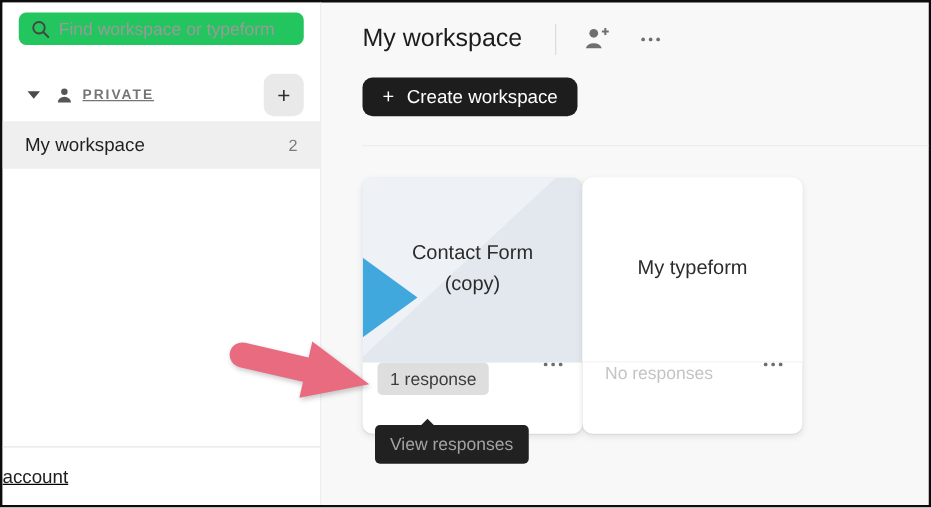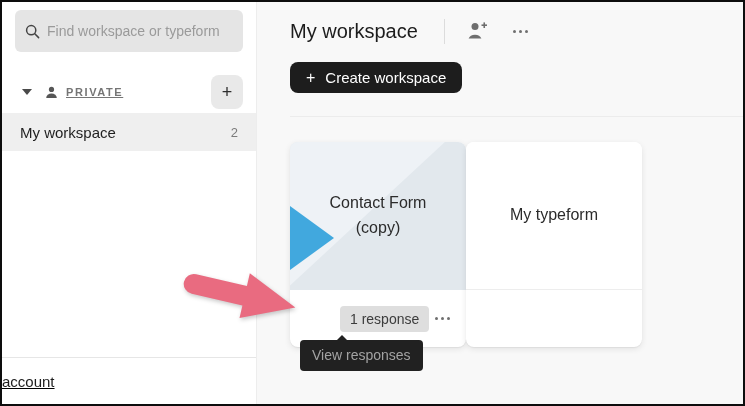--- a/index.html
+++ b/index.html
@@ -11,21 +11,21 @@
     display: flex; overflow: hidden;
   }
 
   
   .sidebar {
     width: 255px; flex: 0 0 255px; background: #fff;
     border-right: 1px solid #ededed;
     display: flex; flex-direction: column;
   }
   .search-box {
-    margin: 8px 13px 0 13px; height: 42px; background: #e5e5e5;
+    margin: 8px 13px 0 13px; height: 26px; background: #22c55e;
     border-radius: 6px; display: flex; align-items: center; padding: 0 10px;
   }
   .search-box svg { flex: 0 0 auto; margin-right: 7px; }
   .search-box input {
     border: none; outline: none; background: transparent;
     font-family: "Liberation Sans", sans-serif; font-size: 14px;
     color: #333; width: 100%;
   }
   .search-box input::placeholder { color: #9a9a9a; }
 
@@ -106,21 +106,21 @@
     position: absolute; left: 0; top: 64px; width: 44px; height: 64px;
     background: var(--color-thumb-blue, #41a8de);
     clip-path: polygon(0 0, 100% 50%, 0 100%);
   }
   .thumb-plain { background: #fff; border-bottom: 1px solid #ededed; align-items: center; }
   .card-title {
     position: relative; z-index: 1; width: 122px; text-align: center;
     font-size: 16px; line-height: 1.55; color: #2b2b2b;
   }
   .card-footer {
-    flex: 1; display: flex; align-items: center; padding: 0 16px 0 12px; margin-left: 38px;
+    flex: 1; display: flex; align-items: flex-start; padding: 0 16px 0 12px;
   }
   .response-badge {
     background: #dedede; border-radius: 4px; padding: 5px 10px;
     font-size: 14px; color: #3c3c3c; cursor: pointer;
   }
   .no-responses { font-size: 14px; color: #c4c4c4; padding-left: 6px; }
   .card-footer .dots-btn { margin-left: auto; }
 
   .tooltip {
     position: absolute; left: 10px; top: 198px; z-index: 5;
@@ -222,20 +222,30 @@
               </span>
           </button>
         </div>
         <div class="tooltip">View responses</div>
       </div>
 
       <div class="card">
         <div class="card-thumb thumb-plain">
           <div class="card-title">My typeform</div>
         </div>
+        <div class="card-footer">
+          <span class="no-responses">No responses</span>
+          <button class="icon-btn dots-btn">
+            <span class="dots">
+                <i></i>
+                <i></i>
+                <i></i>
+              </span>
+          </button>
+        </div>
       </div>
 
     </div>
   </main>
 
   <svg class="arrow-annotation" width="125" height="85" viewBox="0 0 125 85">
     <path d="M12 14 H64 V1 L116 24 L64 47 V34 H12 A10.3 10 0 0 1 12 14 Z" transform="rotate(13 12 24)" fill="var(--color-arrow, #e96b80)"></path>
   </svg>
 
 </div>

